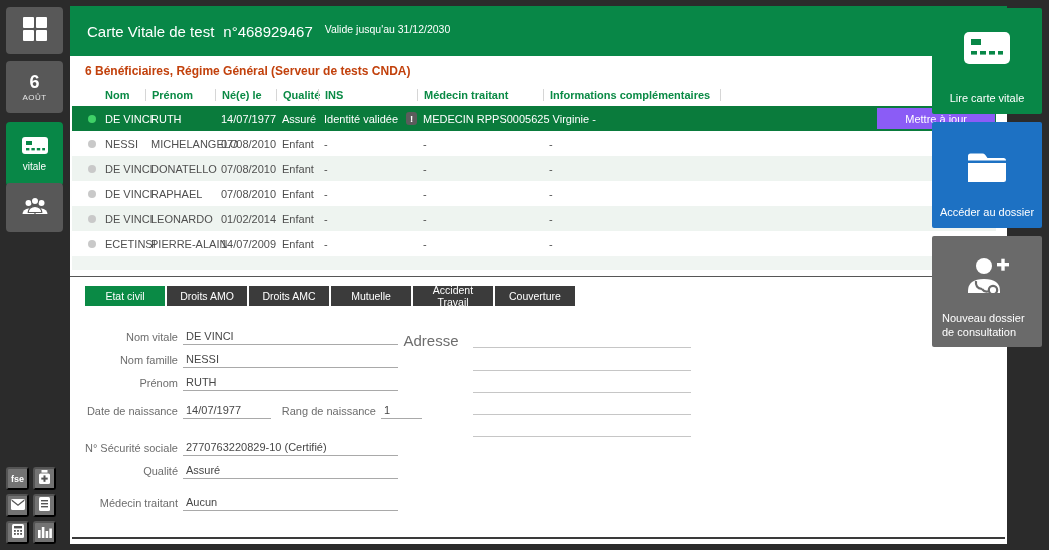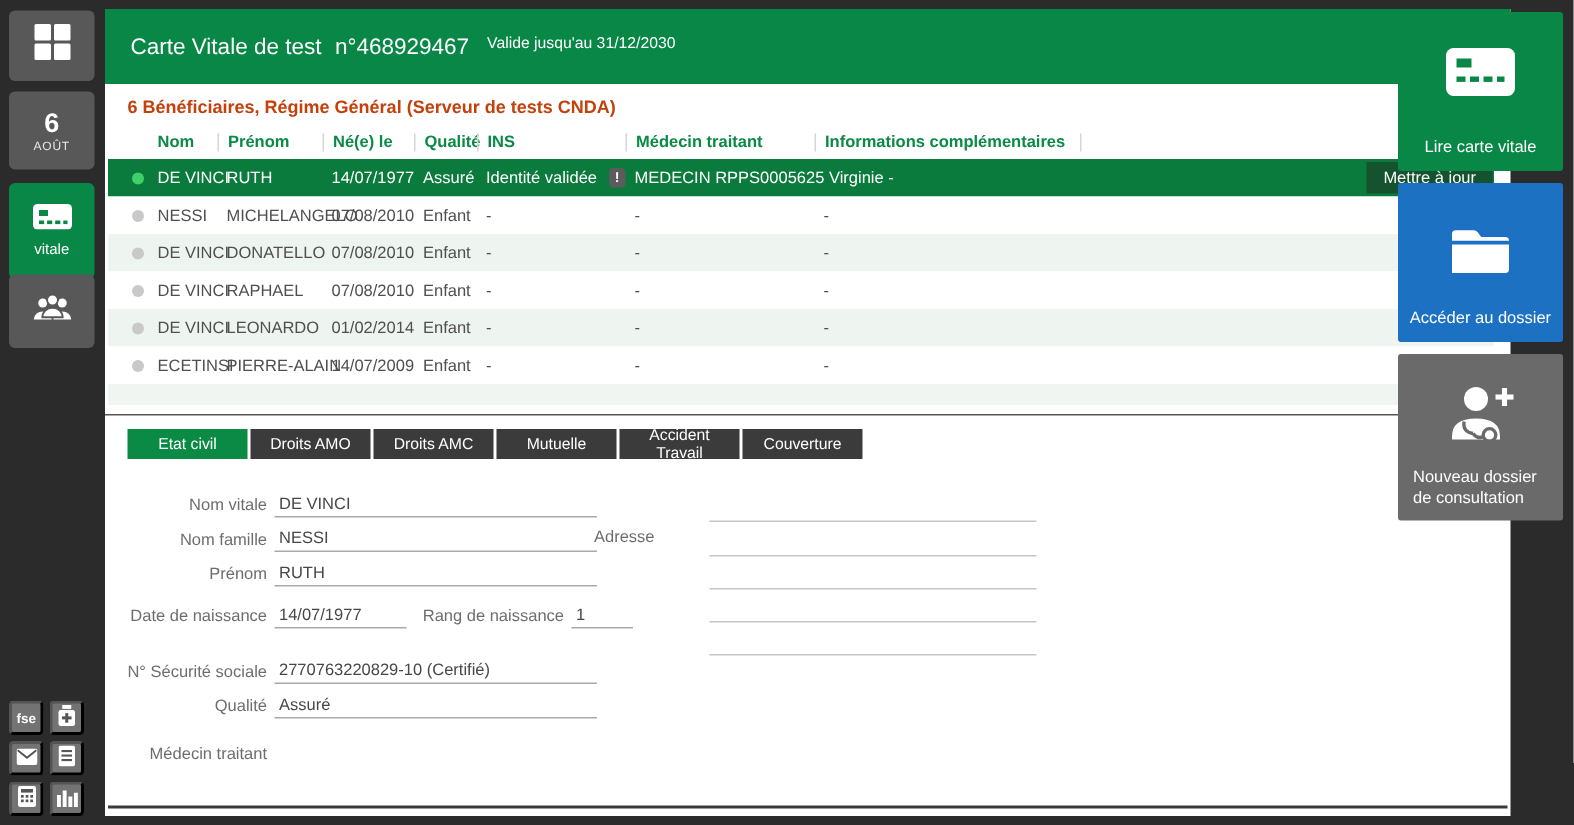--- a/index.html
+++ b/index.html
@@ -43,22 +43,22 @@
   .trow{height:25px;font-size:11px;color:#4f4f4f;position:relative;cursor:pointer;background:#fff;}
   .trow>div{padding-left:6px;white-space:nowrap;overflow:visible;}
   .trow.alt{background:#eef4f0;}
   .trow.selected{background:#0a7b3c;color:#fff;}
   .dotc{display:flex;align-items:center;justify-content:center;padding-left:0 !important;}
   .dot{width:8px;height:8px;border-radius:50%;background:#c9c9c9;}
   .selected .dot{background:#3fd167;}
   .ins-flex{display:flex;align-items:center;gap:8px;}
   .badge{display:inline-flex;align-items:center;justify-content:center;width:15px;height:13px;
          background:#5c5c5c;border-radius:3px;color:#fff;font-size:9.5px;font-weight:bold;}
-  .row-action{position:absolute;right:1px;top:2px;bottom:2px;background:#14532d;color:#fff;
-              border:none;font-size:11px;padding:0 11px;cursor:pointer;
+  .row-action{position:absolute;right:1px;top:2px;bottom:2px;background:#8b5cf6;color:#fff;
+              border:none;font-size:11px;padding:0 28px;cursor:pointer;
               font-family:"Liberation Sans", sans-serif;}
   .empty-band{height:14px;background:#f0f5f2;}
 
   .divider{position:absolute;left:0;right:0;top:270px;height:1px;background:#565656;}
 
   
   .tabs{position:absolute;top:280px;left:15px;display:flex;gap:2px;}
   .tab{width:80px;height:20px;background:#3b3b3b;color:#fff;font-size:10.5px;
        display:flex;align-items:center;justify-content:center;cursor:pointer;border:none;
        font-family:"Liberation Sans", sans-serif;}
@@ -69,21 +69,21 @@
   .form-row{display:flex;align-items:flex-end;height:23px;font-size:11px;}
   .flabel{width:100px;text-align:right;color:#6d6d6d;padding-bottom:2px;white-space:nowrap;}
   .flabel2{width:95px;text-align:right;color:#6d6d6d;padding-bottom:2px;margin-left:10px;white-space:nowrap;}
   .fval{margin-left:5px;width:212px;border-bottom:1px solid #a9a9a9;color:#474747;
         padding:0 0 2px 3px;white-space:nowrap;}
   .fval.short{width:85px;}
   .fval.tiny{width:38px;margin-left:5px;}
   .gap5{margin-top:5px;} .gap14{margin-top:14px;} .gap9{margin-top:9px;}
 
   .form-right{position:absolute;top:316px;left:326px;width:260px;}
-  .addr-label{position:absolute;top:10px;left:0;width:70px;text-align:left;color:#6d6d6d;font-size:11px;margin-top:20px;}
+  .addr-label{position:absolute;top:10px;left:0;width:70px;text-align:center;color:#6d6d6d;font-size:15px;}
   .addr-line{position:absolute;left:77px;width:218px;height:0;border-bottom:1px solid #c6c6c6;cursor:text;}
 
   
   .action-tile{position:absolute;left:932px;width:110px;border-radius:2px;cursor:pointer;}
   .action-tile .ic{position:absolute;left:0;right:0;display:flex;justify-content:center;}
   .action-label{position:absolute;left:0;right:0;bottom:10px;text-align:center;color:#fff;font-size:11px;}
   .action-label.two{bottom:8px;text-align:left;padding-left:10px;line-height:14px;}
 </style>
 </head>
 <body>
@@ -332,20 +332,21 @@
       <div class="form-row gap14">
         <span class="flabel">N° Sécurité sociale</span>
         <span class="fval">2770763220829-10 (Certifié)</span>
       </div>
       <div class="form-row">
         <span class="flabel">Qualité</span>
         <span class="fval">Assuré</span>
       </div>
       <div class="form-row gap9">
         <span class="flabel">Médecin traitant</span>
+        <span class="fval">Aucun</span>
       </div>
     </div>
 
     <div class="form-right">
       <span class="addr-label">Adresse</span>
       <span class="addr-line" style="top:25px;"></span>
       <span class="addr-line" style="top:48px;"></span>
       <span class="addr-line" style="top:70px;"></span>
       <span class="addr-line" style="top:92px;"></span>
       <span class="addr-line" style="top:114px;"></span>

